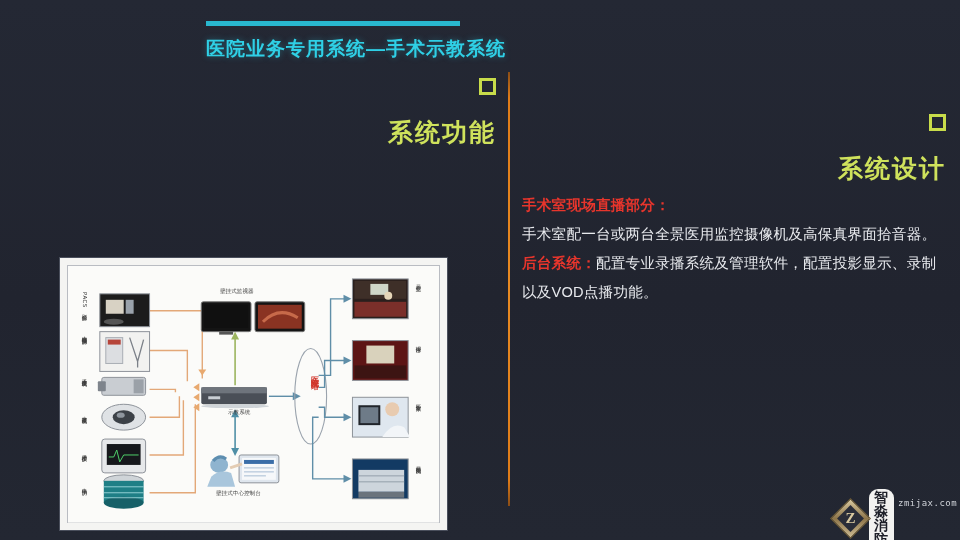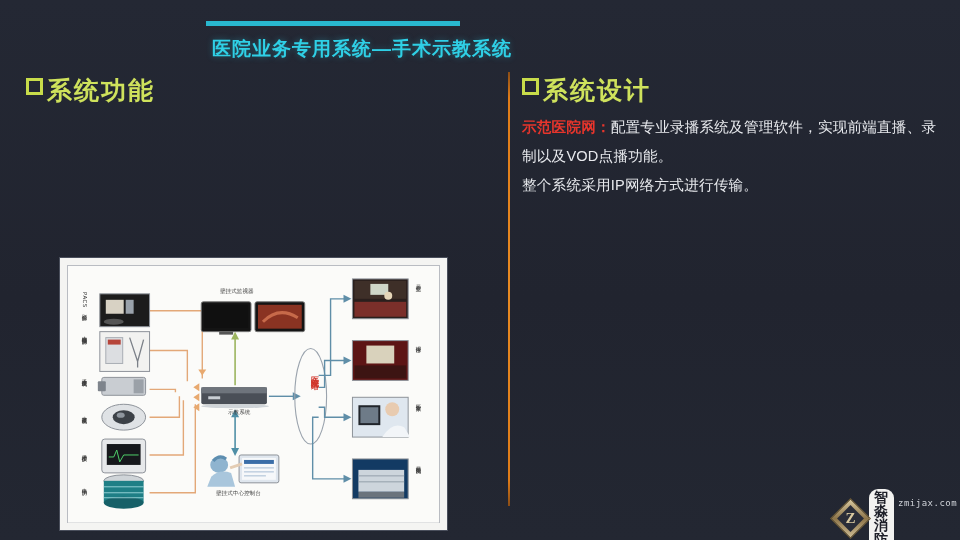--- a/index.html
+++ b/index.html
@@ -10,39 +10,39 @@
     position:relative;
   }
   .slide{position:absolute;inset:0;background:linear-gradient(180deg,#242834 0%,#21242f 55%,#232732 100%);}
 
   
   .accent-bar{
     position:absolute;left:206px;top:21px;width:254px;height:5px;
     background:#29b7cf;
   }
   .slide-title{
-    position:absolute;left:212px;top:36px;
+    position:absolute;left:206px;top:36px;
     font-size:19px;font-weight:bold;letter-spacing:1px;
     color:#2fd0e6;
     text-shadow:0 0 6px rgba(47,208,230,.35);
     white-space:nowrap;
   }
 
   
   .divider{
     position:absolute;left:508px;top:72px;width:2px;height:434px;
     background:linear-gradient(180deg,#8a4d16 0%,#e07c18 6%,#e88a22 50%,#e07c18 94%,#8a4d16 100%);
   }
 
   
   .col{position:absolute;top:78px;}
   .col-left{left:26px;width:470px;}
-  .col-right{left:522px;width:424px;}
-
-  .sec-head{display:flex;align-items:flex-start;gap:4px;margin:0 0 10px 0;}
+  .col-right{left:522px;width:424px;margin-top:36px;}
+
+  .sec-head{display:flex;align-items:flex-end;gap:25px;margin:0 0 10px 0;flex-direction:column;}
   .sec-head .bullet{
     width:17px;height:17px;box-sizing:border-box;
     border:3px solid #c8dc4a;background:transparent;
     display:inline-block;flex:0 0 auto;
   }
   .sec-head .sec-title{
     font-size:25px;font-weight:bold;color:#cfe25c;letter-spacing:2px;
     line-height:1;
   }
 
@@ -129,22 +129,23 @@
       <span class="sec-title">系统功能</span>
     </div>
   </div>
 
   <div class="col col-right">
     <div class="sec-head">
       <span class="bullet"></span>
       <span class="sec-title">系统设计</span>
     </div>
     <div class="body-text">
-      <p class="p"><span class="red-b">示范医院网：</span><span>配置专业录播系统及管理软件，实现前端直播、录制以及VOD点播功能。</span></p>
-      <p class="p"><span>整个系统采用IP网络方式进行传输。</span></p>
+      <p class="p"><span class="red-b">手术室现场直播部分：</span></p>
+      <p class="p"><span>手术室配一台或两台全景医用监控摄像机及高保真界面拾音器。</span></p>
+      <p class="p"><span class="red-b">后台系统：</span><span>配置专业录播系统及管理软件，配置投影显示、录制以及VOD点播功能。</span></p>
     </div>
   </div>
 
   <div class="figure">
     <div class="fig-inner">
       <svg class="fig-canvas" viewBox="0 0 373 258" preserveAspectRatio="none">
         <rect x="0" y="0" width="373" height="258" fill="#fbfbf9"></rect>
 
         <g stroke="#e3a878" stroke-width="1.4" fill="none">
           <path d="M82 45 H135 V113"></path>

